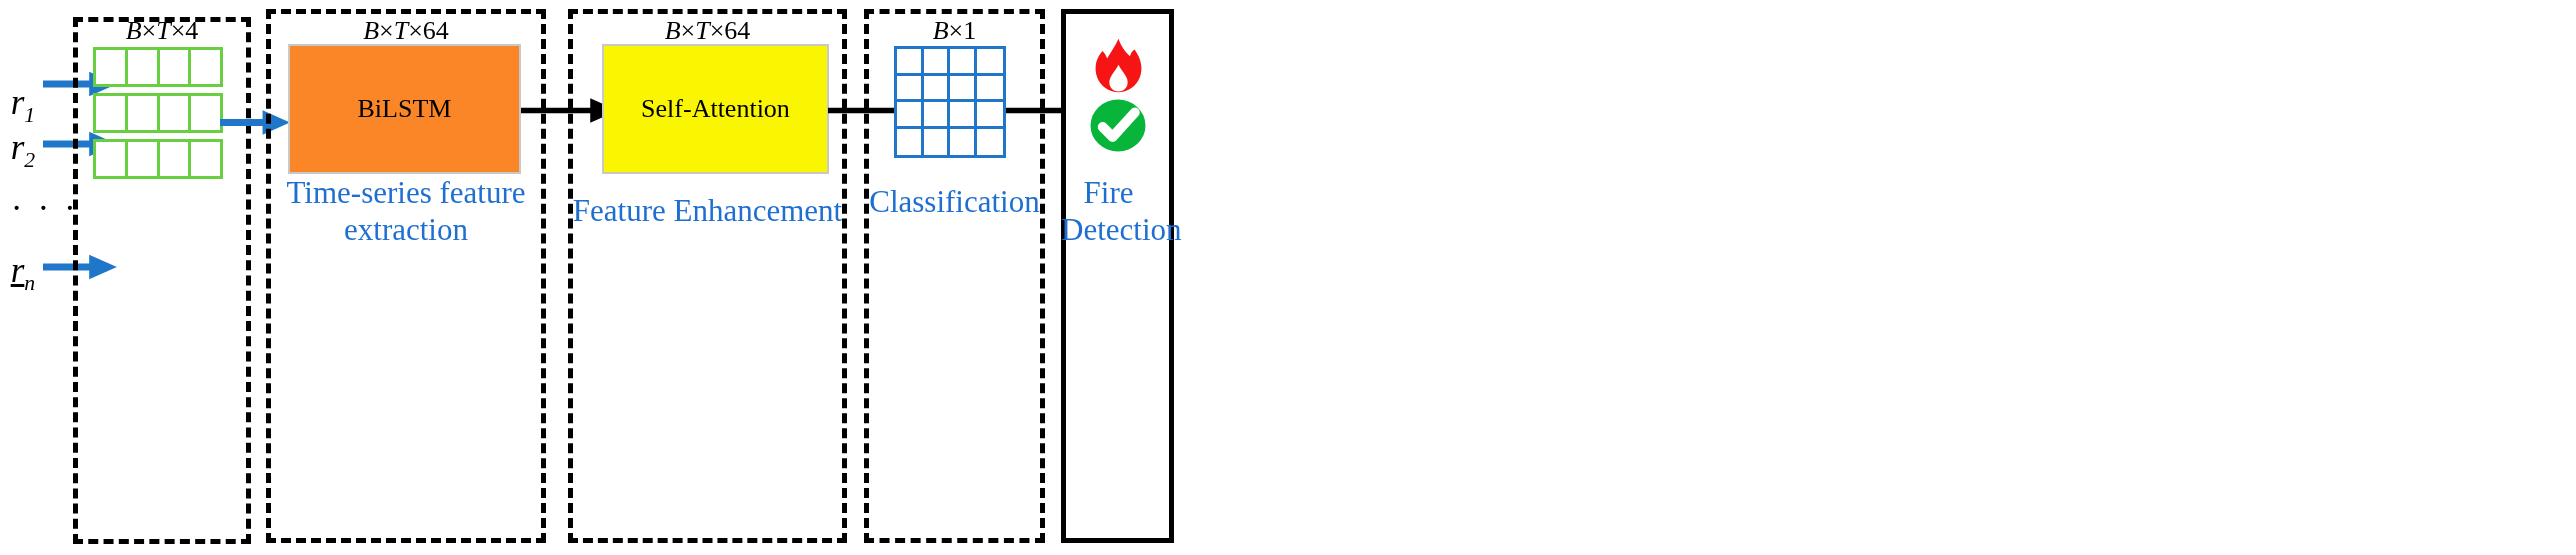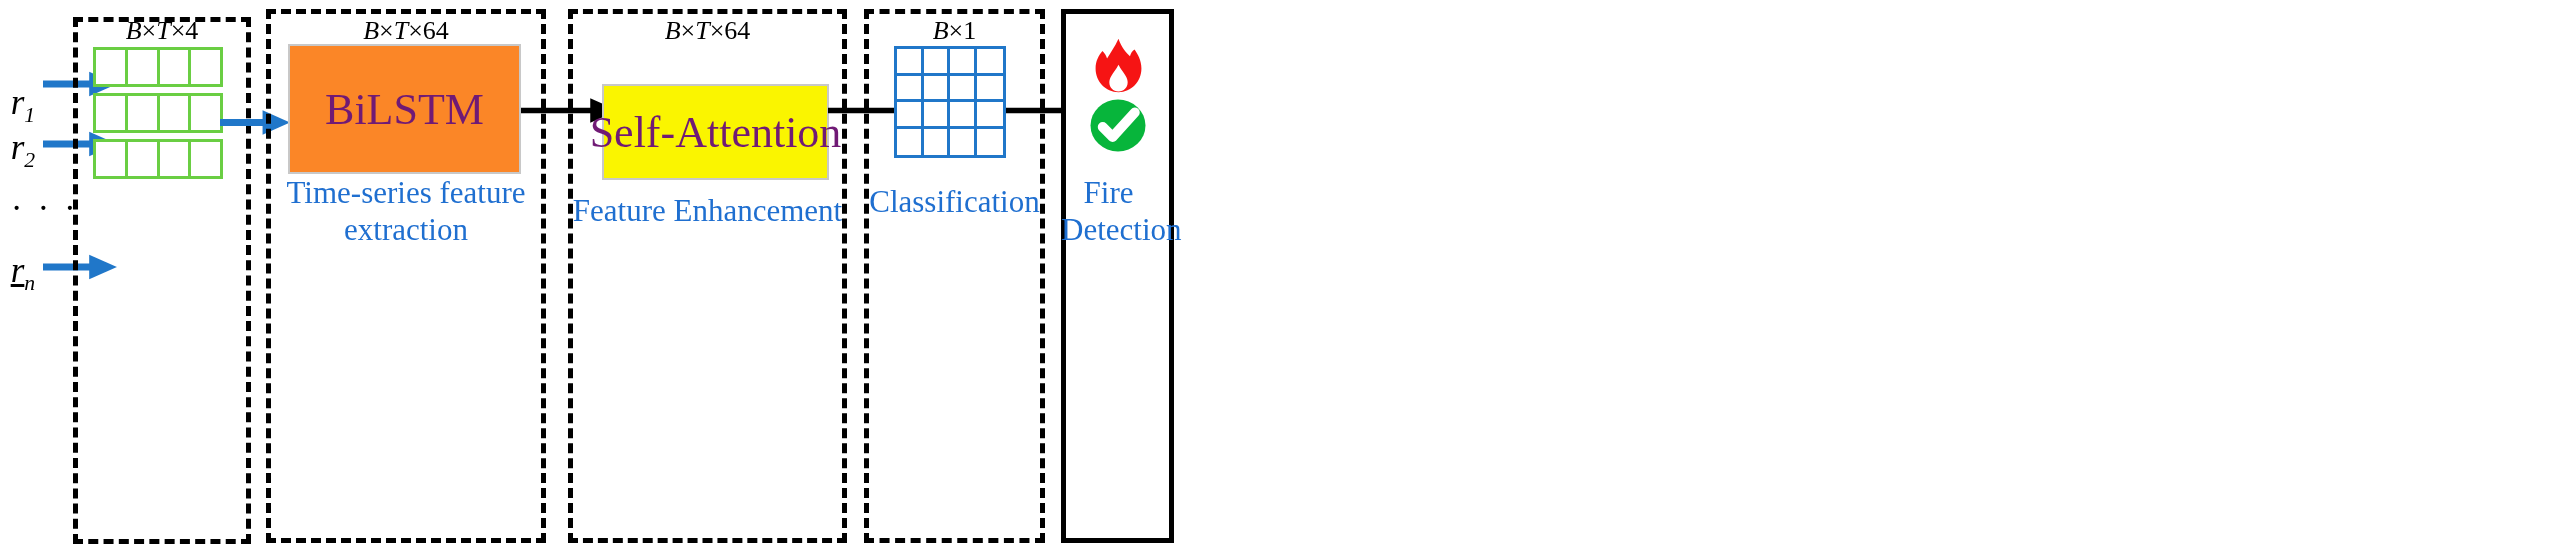--- a/index.html
+++ b/index.html
@@ -93,23 +93,23 @@
   .token-cell:last-child { border-right: none; }
 
   
   .block {
     position: absolute;
     box-sizing: border-box;
     display: flex;
     align-items: center;
     justify-content: center;
     border: 2.3px solid #C8C8C8;
-    color: #701a75;
-    font-family: "Liberation Serif", "DejaVu Serif", serif;
-    font-size: 44px;
+    color: #000000;
+    font-family: "Liberation Serif", "DejaVu Serif", serif;
+    font-size: 26px;
     white-space: nowrap;
   }
   .block-orange { background: #FB8627; }
   .block-yellow { background: #FAF500; }
 
   
   .grid-matrix {
     position: absolute;
     box-sizing: border-box;
     border: 3.8px solid #2077C9;
@@ -216,21 +216,21 @@
     <line x1="0" y1="20" x2="96" y2="20" stroke="#000000" stroke-width="7"></line>
     <polygon points="90,4 126,20 90,36" fill="#000000"></polygon>
   </svg>
 
   <div class="stage-box" style="left:568px; top:9.2px; width:279px; height:534px;"></div>
 
   <div class="shape-label" style="left:568px; top:18.4px; width:279px;">
     <span class="it">B</span><span>×</span><span class="it">T</span><span>×</span><span>64</span>
   </div>
 
-  <div class="block block-yellow" style="left:602px; top:44px; width:227px; height:96px;margin-top:40px;">Self-Attention</div>
+  <div class="block block-yellow" style="left:602px; top:44px; width:227px; height:130px;">Self-Attention</div>
 
   <div class="caption" style="left:568px; top:193px; width:279px;">Feature  Enhancement</div>
 
   <svg class="arrow" style="left:828px; top:95px;" width="98" height="31" viewBox="0 0 128 40">
     <line x1="0" y1="20" x2="94" y2="20" stroke="#000000" stroke-width="7"></line>
     <polygon points="88,4 124,20 88,36" fill="#000000"></polygon>
   </svg>
 
   <div class="stage-box" style="left:864px; top:9.2px; width:181px; height:534px;"></div>
 

